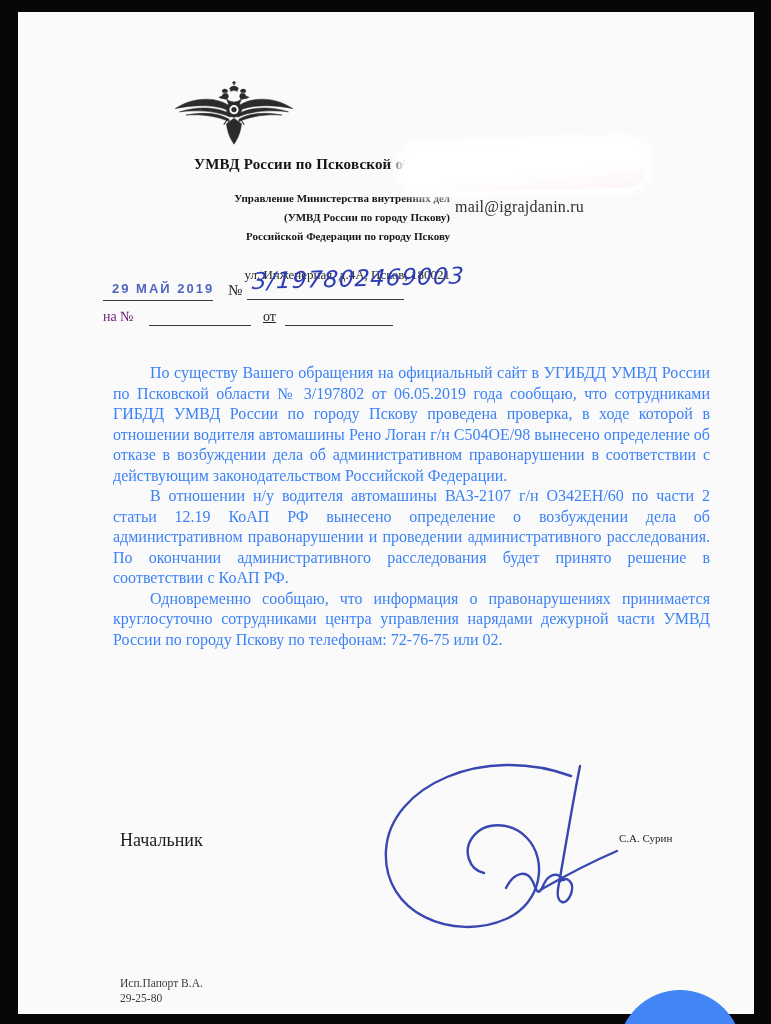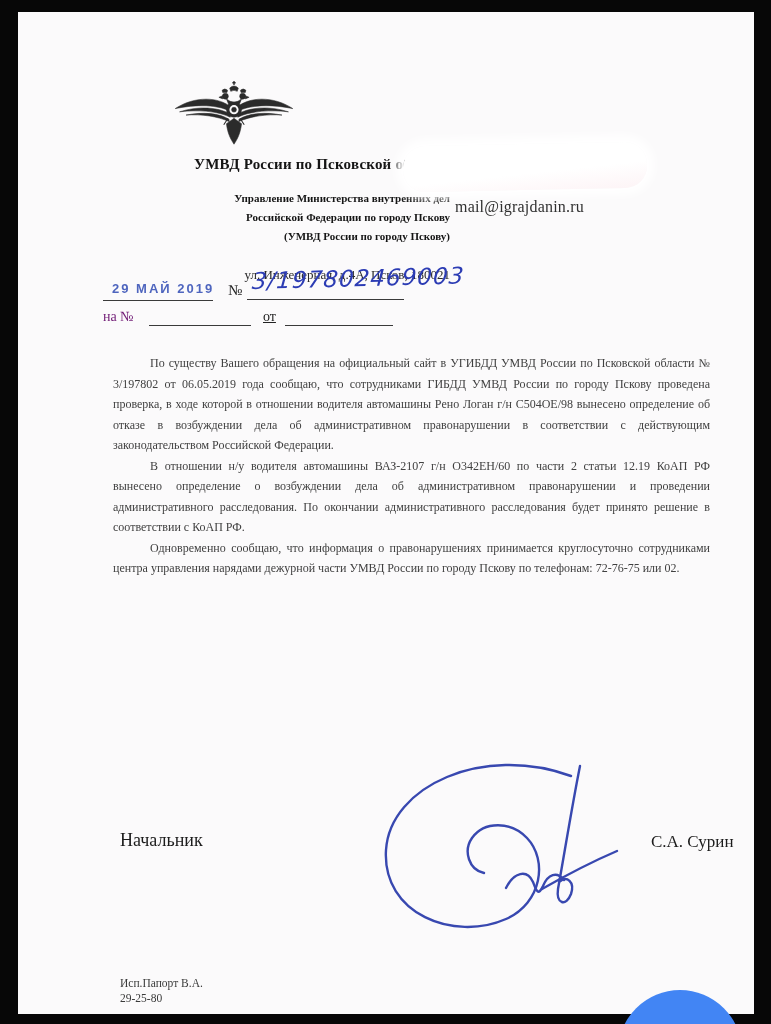--- a/index.html
+++ b/index.html
@@ -48,27 +48,27 @@
     font-size:23px;color:#2c3cb4;letter-spacing:1px;white-space:nowrap;
     transform:skewX(-6deg) rotate(-1.5deg);transform-origin:left bottom;
   }
   .ul-num{left:229px;top:286px;width:157px;}
   .reply-na{position:absolute;left:85px;top:297px;font-size:14px;color:#701a75;}
   .ul-reply1{left:131px;top:312px;width:102px;}
   .reply-ot{position:absolute;left:245px;top:297px;font-size:14px;color:#222;text-decoration:underline;}
   .ul-reply2{left:267px;top:312px;width:108px;}
   
   .letter-body{
-    position:absolute;left:95px;top:341px;width:597px;
-    font-size:12px;line-height:20.5px;text-align:justify;color:#404040;
+    position:absolute;left:95px;top:351px;width:597px;
+    font-size:16px;line-height:20.5px;text-align:justify;color:#3b82f6;
   }
   .letter-body p{margin:0;text-indent:37px;}
   
   .sig-position{position:absolute;left:102px;top:818px;font-size:18px;}
-  .sig-name{position:absolute;left:601px;top:820px;font-size:17px;white-space:nowrap;margin-left:32px;}
+  .sig-name{position:absolute;left:601px;top:820px;font-size:11px;white-space:nowrap;}
   .sig-scribble{position:absolute;left:340px;top:746px;width:262px;height:184px;}
   
   .executor{
     position:absolute;left:102px;top:964px;font-size:11.5px;line-height:14.5px;
     color:#3a3a3a;
   }
   
   .fab-circle{
     position:absolute;left:618px;top:990px;width:124px;height:124px;
     border-radius:50%;background:#4285f4;z-index:9;border:none;cursor:pointer;
@@ -107,22 +107,22 @@
 
       <path d="M115,78 L129,88 C127,106 121,117 115,126 C109,117 103,106 101,88 Z"></path>
       <path d="M104,78 l-8,12 M126,78 l8,12" stroke-width="2" fill="none"></path>
     </g>
   </svg>
 
   <div class="org-block">
     <div class="org-region">УМВД России по Псковской области</div>
     <div class="org-lines">
       <div>Управление Министерства внутренних дел</div>
+      <div>(УМВД России по городу Пскову)</div>
       <div>Российской Федерации по городу Пскову</div>
-      <div>(УМВД России по городу Пскову)</div>
     </div>
     <div class="org-address">ул. Инженерная, д.4А, Псков, 180021</div>
   </div>
 
   <div class="redaction"></div>
 
   <div class="email">mail@igrajdanin.ru</div>
 
   <div class="date-stamp">29 МАЙ 2019</div>
   <div class="u ul-date"></div>

